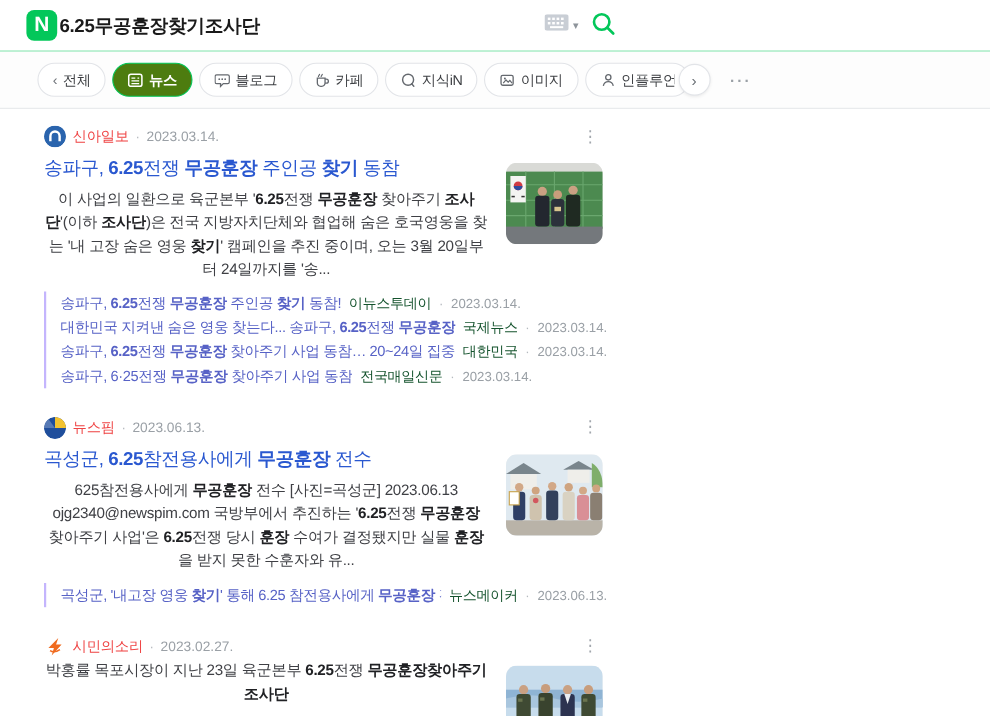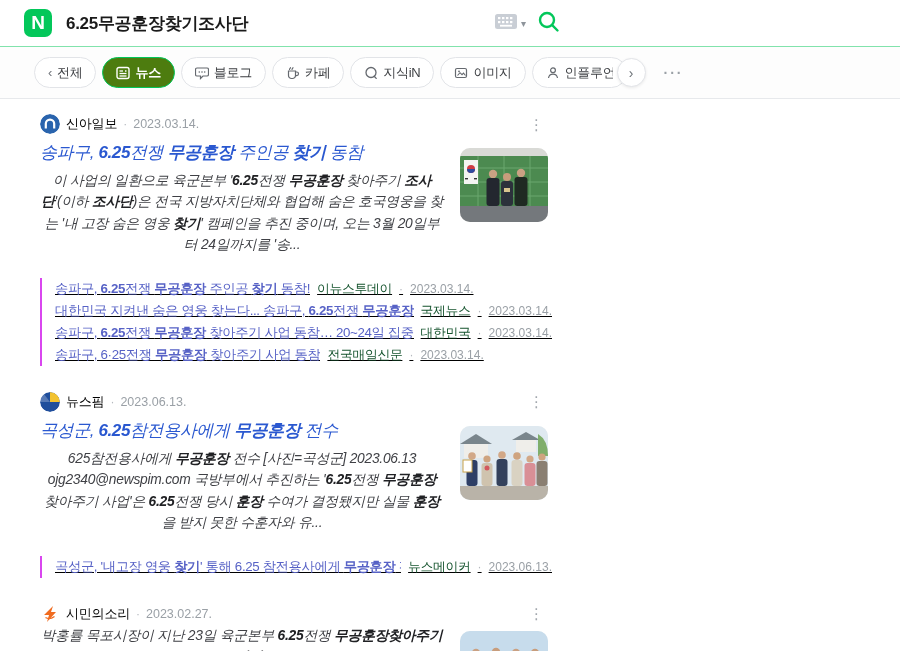--- a/index.html
+++ b/index.html
@@ -3,21 +3,21 @@
 <meta charset="utf-8">
 <style>
   * { margin:0; padding:0; box-sizing:border-box; }
   html,body { width:900px; height:651px; overflow:hidden; background:#fff;
     font-family:"Liberation Sans","DejaVu Sans",sans-serif; }
   
   .header { height:47px; border-bottom:1px solid rgba(3,199,90,.5); background:#fff; }
   .header-inner { display:flex; align-items:center; height:46px; width:562px; padding-left:24px; }
   .nlogo { width:28px; height:28px; border-radius:7px; background:#03c75a; color:#fff;
     font-weight:bold; font-size:19px; display:flex; align-items:center; justify-content:center; cursor:pointer; }
-  .query { margin-left:14px; font-size:17px; font-weight:700; color:#1a1a1a; letter-spacing:-0.3px; cursor:text; flex:1; }
+  .query { margin-left:2px; font-size:17px; font-weight:700; color:#1a1a1a; letter-spacing:-0.3px; cursor:text; flex:1; }
   .header-icons { display:flex; align-items:center; gap:9px; }
   .kbd-wrap { display:flex; align-items:center; gap:4px; cursor:pointer; }
   .caret { font-size:10px; color:#8e949b; }
   .search-btn { background:none; border:none; cursor:pointer; display:flex; padding:2px; }
   
   .tabbar { background:#fdfdfd; border-bottom:1px solid #e7e9ec; height:52px; display:flex; align-items:center; }
   .tabbar-inner { display:flex; align-items:center; padding-left:34px; }
   .tab { display:inline-flex; align-items:center; gap:5px; height:31px; padding:0 13px;
     border:1px solid #e2e4e8; border-radius:17px; background:#fff; color:#3e4044;
     font-size:13px; margin-right:6px; cursor:pointer; white-space:nowrap;
@@ -30,34 +30,34 @@
   .next-circle { width:29px; height:29px; border-radius:50%; background:#fff; border:1px solid #e2e4e8;
     box-shadow:0 1px 3px rgba(0,0,0,.08); color:#6b7076; font-size:14px; cursor:pointer;
     margin-left:-16px; position:relative; z-index:2; display:flex; align-items:center; justify-content:center; }
   .more-dots { border:none; background:none; color:#9aa0a6; font-size:14px; letter-spacing:2px;
     margin-left:18px; cursor:pointer; font-weight:bold; }
   
   .main { padding:14px 0 0 40px; width:552px; }
   .result { margin-bottom:25px; }
   .press-row { display:flex; align-items:center; gap:6px; height:22px; width:508px; }
   .press-logo { width:20px; height:20px; border-radius:50%; overflow:hidden; display:flex; }
-  .press-name { font-size:13px; color:#000000; text-decoration:none; cursor:pointer; letter-spacing:-0.2px; }
+  .press-name { font-size:13px; color:#ef4444; text-decoration:none; cursor:pointer; letter-spacing:-0.2px; }
   .sep { color:#b5b9bf; font-size:12px; }
   .pdate { color:#9aa0a6; font-size:12.5px; }
   .kebab { margin-left:auto; color:#a2a7ad; font-size:15px; cursor:pointer; line-height:1; padding:2px 4px; }
-  .result-main { position:relative; width:508px; padding-right:104px; min-height:96px;font-style:italic; }
+  .result-main { position:relative; width:508px; padding-right:104px; min-height:96px; }
   .rtitle { display:block; font-size:17px; line-height:1.35; margin:7px 0 5px;
     color:#2a58d0; text-decoration:none; cursor:pointer; letter-spacing:-0.4px; }
   .rtitle .b { font-weight:700; }
   .rdesc { font-size:13.8px; line-height:21.5px; color:#3f4045; letter-spacing:-0.25px;text-align:center; }
   .rdesc .b { font-weight:700; color:#202124; }
   .thumb { position:absolute; top:6px; right:0; width:88px; height:74px; border-radius:10px;
     overflow:hidden; cursor:pointer; box-shadow:inset 0 0 0 1px rgba(0,0,0,.05); }
   .thumb svg { display:block; }
-  .sublinks { margin-top:22px; border-left:2px solid #d946ef; padding-left:13px;text-decoration:underline; }
+  .sublinks { margin-top:9px; border-left:2px solid #c4b5fd; padding-left:13px; }
   .subrow { display:flex; align-items:baseline; gap:7px; line-height:21px; white-space:nowrap; }
   .sub-title { font-size:13.3px; color:#5762c6; text-decoration:none; cursor:pointer;
     letter-spacing:-0.35px; overflow:hidden; text-overflow:clip; }
   .sub-title .b { font-weight:700; }
   .sub-press { font-size:12.8px; color:#14532d; font-weight:500; letter-spacing:-0.3px; cursor:pointer; }
   .sub-date { font-size:12px; color:#9aa0a6; }
 </style>
 </head>
 <body>
 

